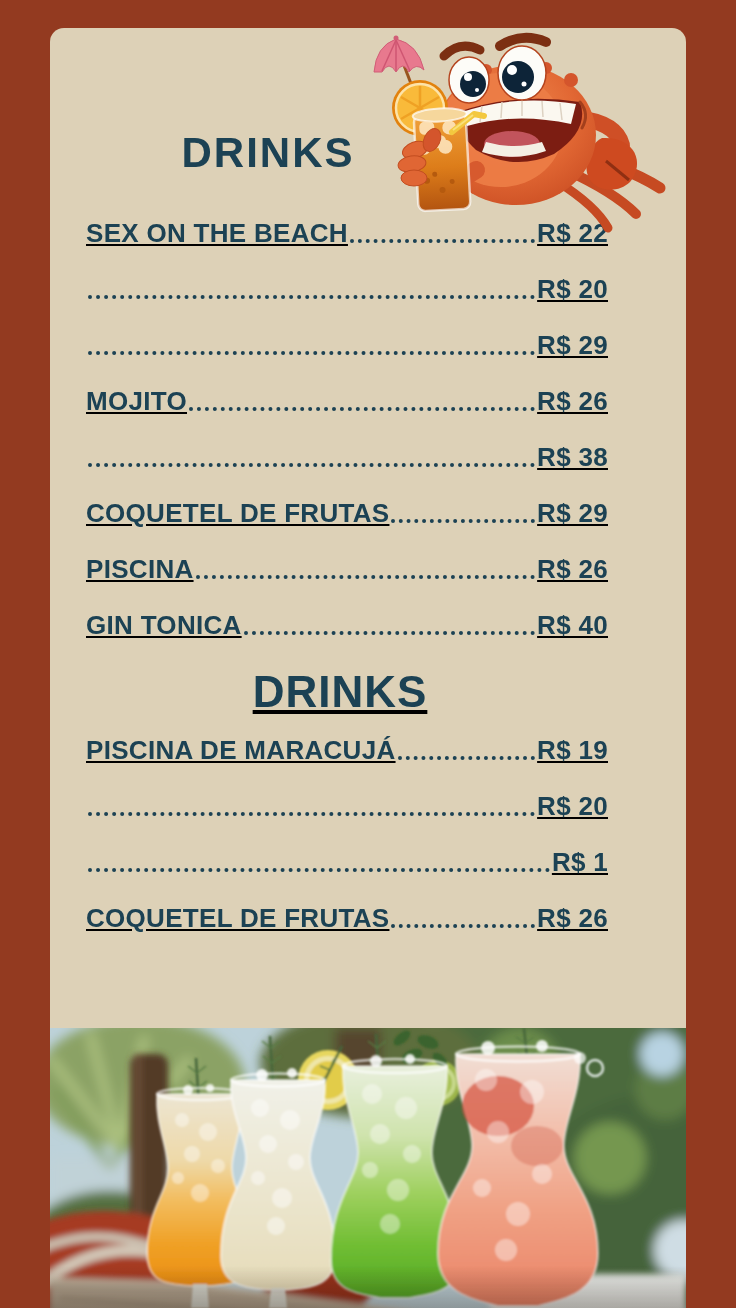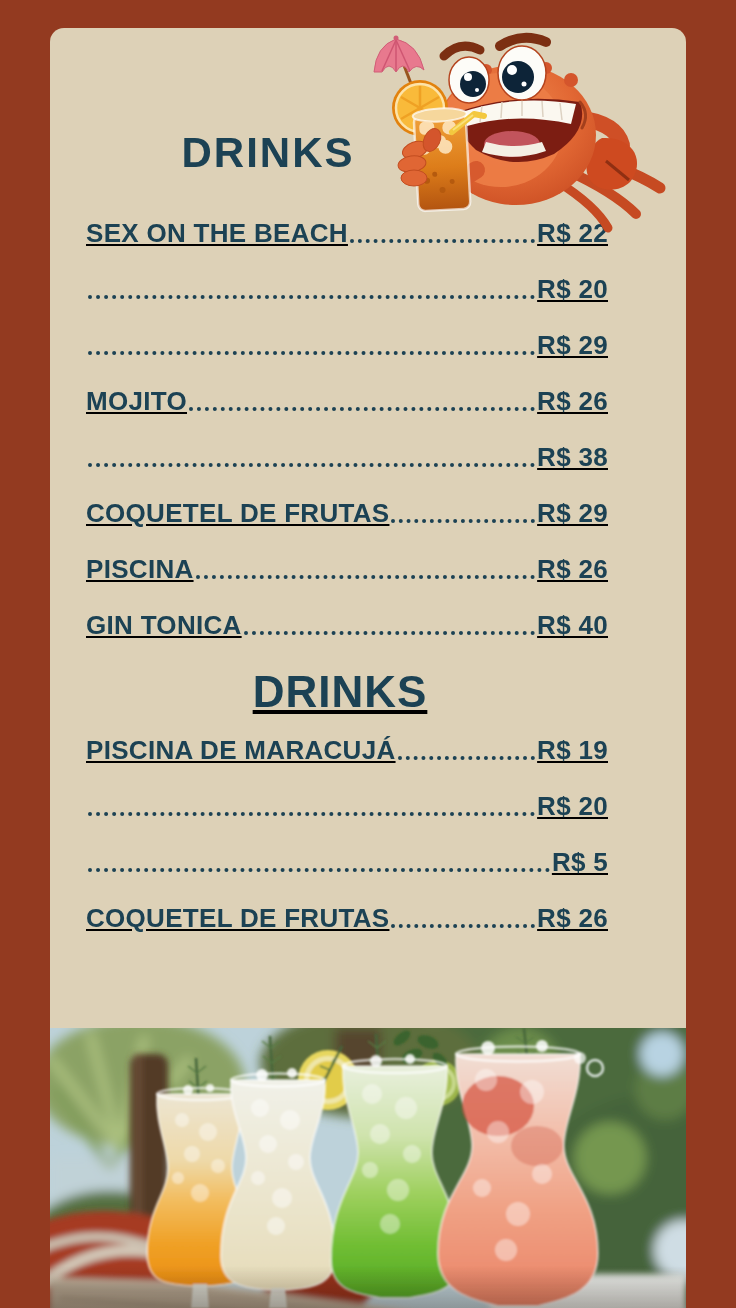--- a/index.html
+++ b/index.html
@@ -229,21 +229,21 @@
     <span class="item-price">R$ 19</span>
   </li>
 
   <li>
     <span class="dots"></span>
     <span class="item-price">R$ 20</span>
   </li>
 
   <li>
     <span class="dots"></span>
-    <span class="item-price">R$ 5</span>
+    <span class="item-price">R$ 1</span>
   </li>
 
   <li>
     <span class="item-name">COQUETEL DE FRUTAS</span>
     <span class="dots"></span>
     <span class="item-price">R$ 26</span>
   </li>
 </ul>
   </section>
 </div>

